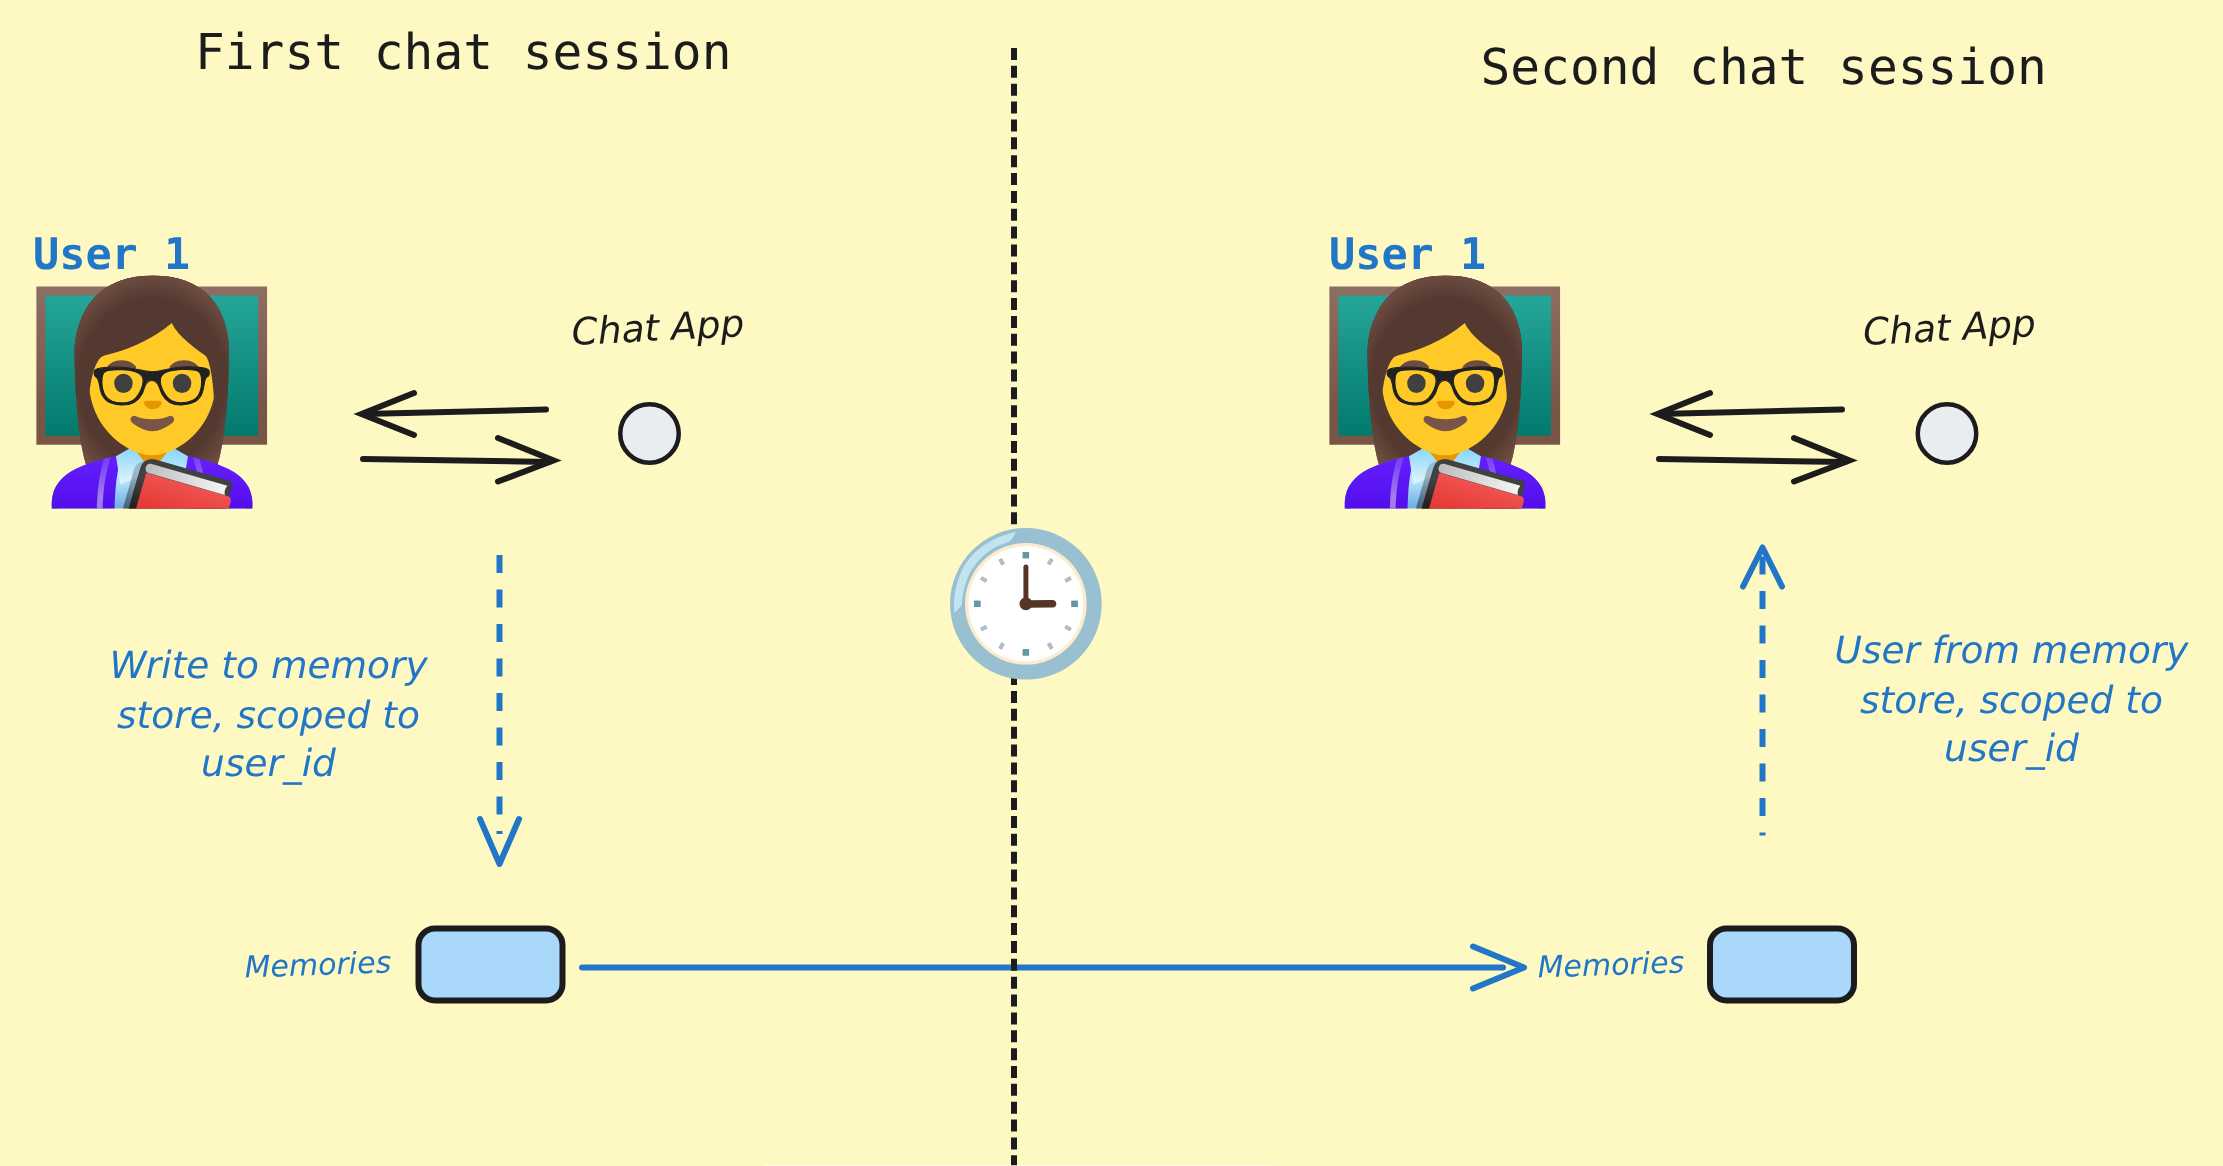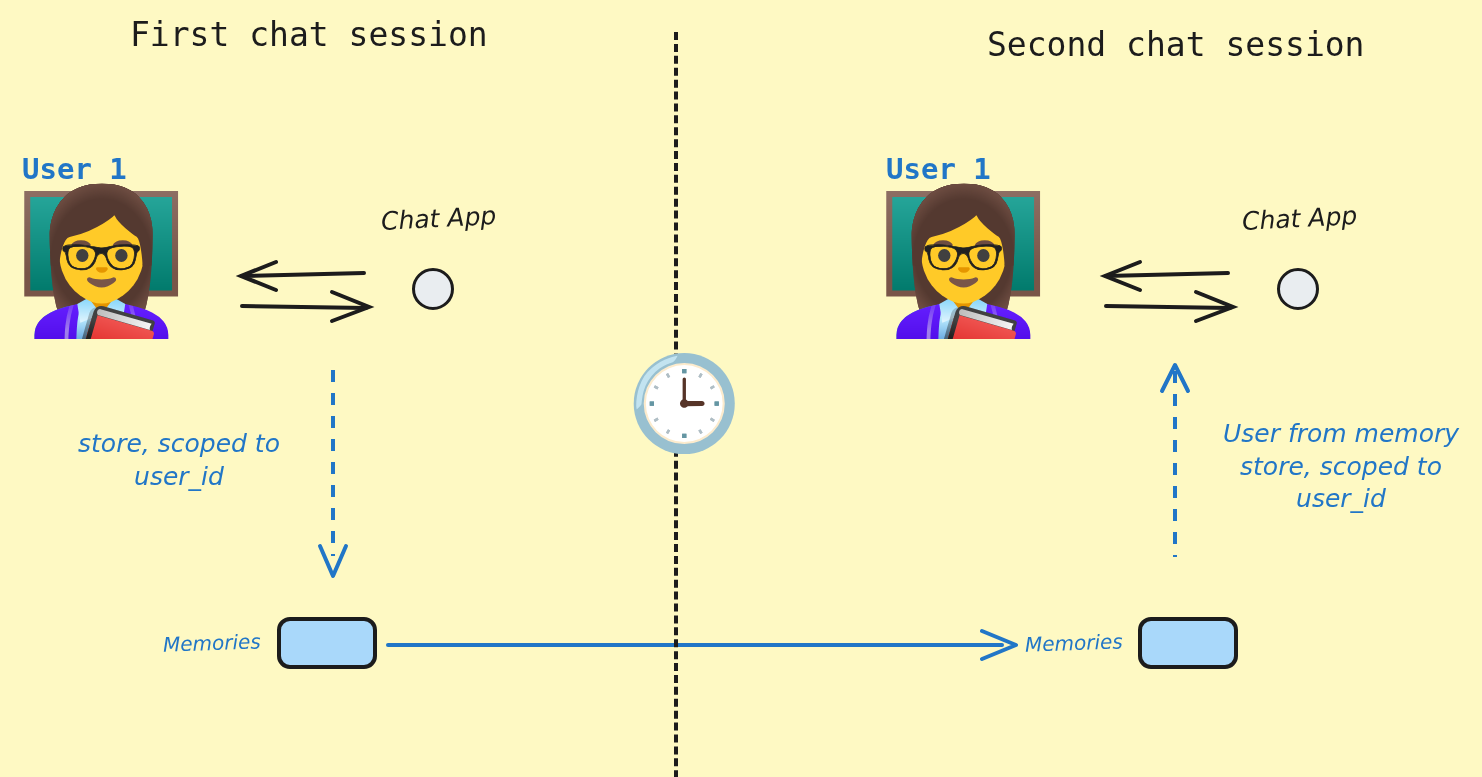--- a/index.html
+++ b/index.html
@@ -137,20 +137,21 @@
   <div class="abs chat-circle" style="left:412px; top:268px;"></div>
 
   <div class="abs" style="left:312px; top:368px;">
     <svg width="42" height="212" viewBox="0 0 42 212">
       <line x1="21" y1="2" x2="21" y2="188" stroke="#2176c7" stroke-width="4" stroke-dasharray="12 11" stroke-linecap="butt"></line>
       <polyline points="8,178 21,208 34,178" fill="none" stroke="#2176c7" stroke-width="4" stroke-linecap="round" stroke-linejoin="round"></polyline>
     </svg>
   </div>
 
   <div class="abs annotation" style="left:44px; top:428px; width:270px;">
+    <div>Write to memory</div>
     <div>store, scoped to</div>
     <div>user_id</div>
   </div>
 
   <div class="abs memories-label hand" style="left:163px; top:631px;">Memories</div>
 
   <div class="abs mem-box" style="left:277px; top:617px;"></div>
 
   <div class="abs" style="left:388px; top:628px;">
     <svg width="632" height="34" viewBox="0 0 632 34">

